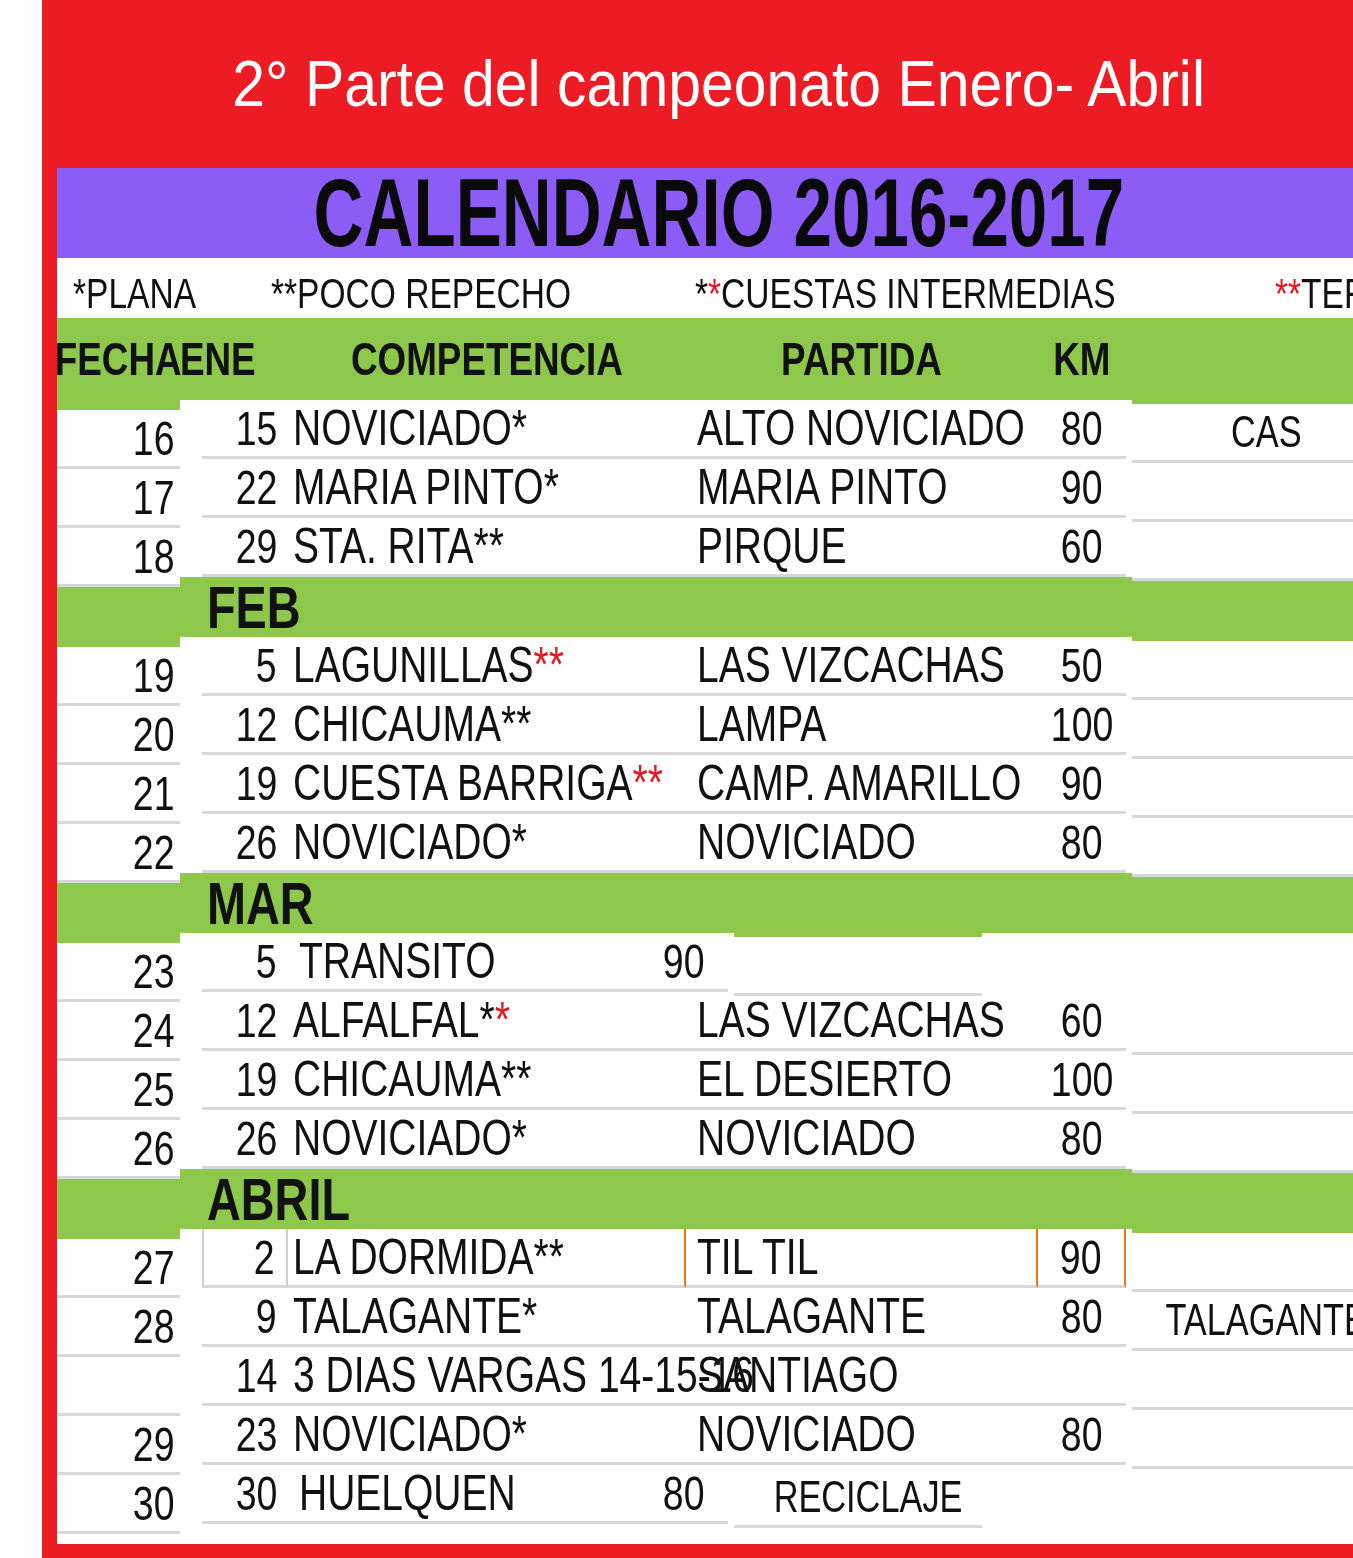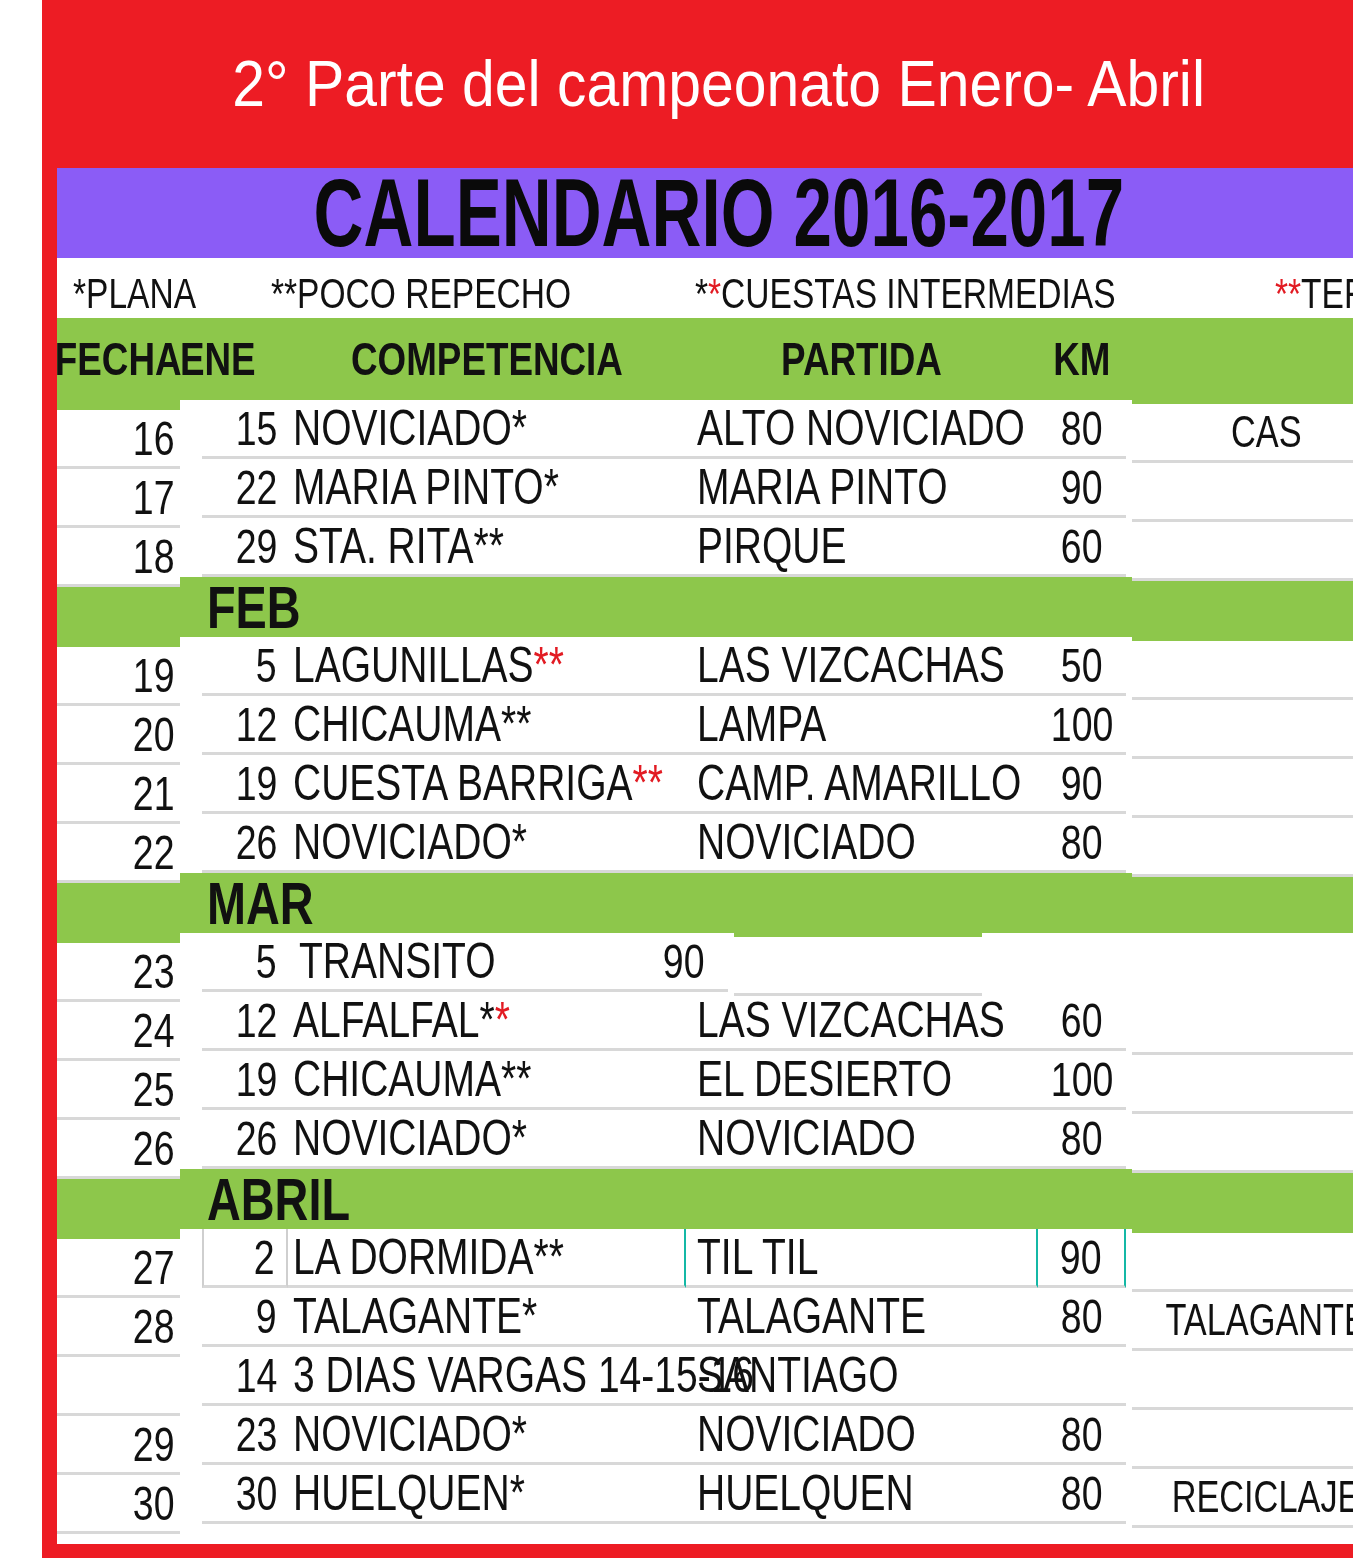--- a/index.html
+++ b/index.html
@@ -51,21 +51,21 @@
 
   .month-band{height:60px;background:#8DC74B;display:flex;align-items:center;padding-left:150px;
               font-weight:bold;font-size:60px;}
 
   
   .first-of-section .c-fecha::before{content:"";position:absolute;bottom:100%;left:0;width:100%;height:12px;background:#8DC74B;}
   .first-of-section .c-note::before{content:"";position:absolute;bottom:100%;left:0;width:100%;height:10px;background:#8DC74B;}
 
   
   .boxed .c-ene{border-left:2px solid #CFCFCF;border-right:2px solid #CFCFCF;}
-  .boxed .c-comp,.boxed .c-part,.boxed .c-km{border-right:2px solid #14b8a6;}
+  .boxed .c-comp,.boxed .c-part,.boxed .c-km{border-right:2px solid #f97316;}
 
   .bottom-band{position:absolute;left:0;right:0;bottom:0;height:14px;background:#ED1C24;z-index:5;}
 </style>
 </head>
 <body>
 
 <div class="page">
 
   <div class="title-band">
     <span class="page-title">2° Parte del campeonato Enero- Abril</span>
@@ -450,23 +450,20 @@
             </div>
           </div>
           <div class="row">
             <div class="cell c-fecha">
               <span class="cnd o-c">30</span>
             </div>
             <div class="cell gapc c-gap"></div>
             <div class="cell c-ene">
               <span class="cnd o-r">30</span>
             </div>
-            <div class="cell c-comp">
-              <span class="cnd o-l"><span>HUELQUEN</span><span class="star-k">*</span></span>
-            </div>
             <div class="cell c-part">
               <span class="cnd o-l">HUELQUEN</span>
             </div>
             <div class="cell c-km">
               <span class="cnd o-c">80</span>
             </div>
             <div class="cell gapc c-gap2"></div>
             <div class="cell c-note">
               <span class="cnd o-c">RECICLAJE</span>
             </div>

